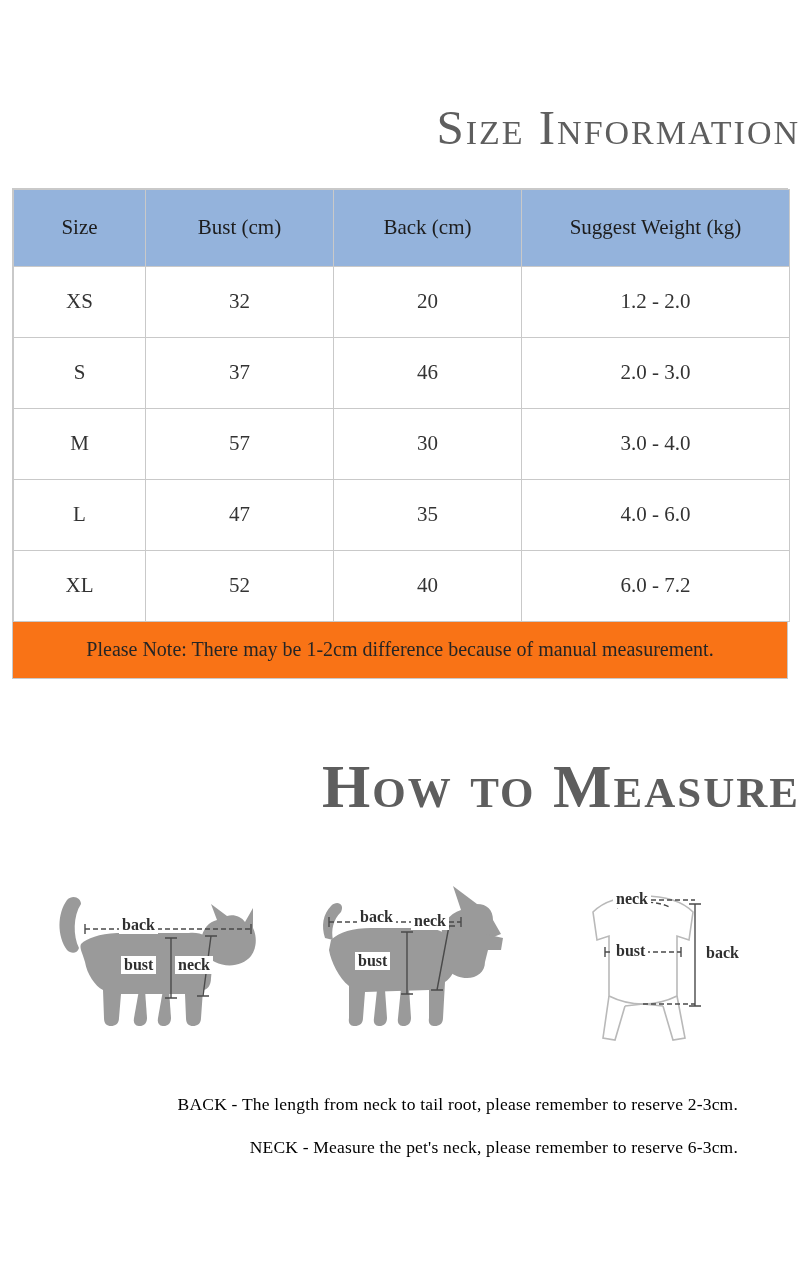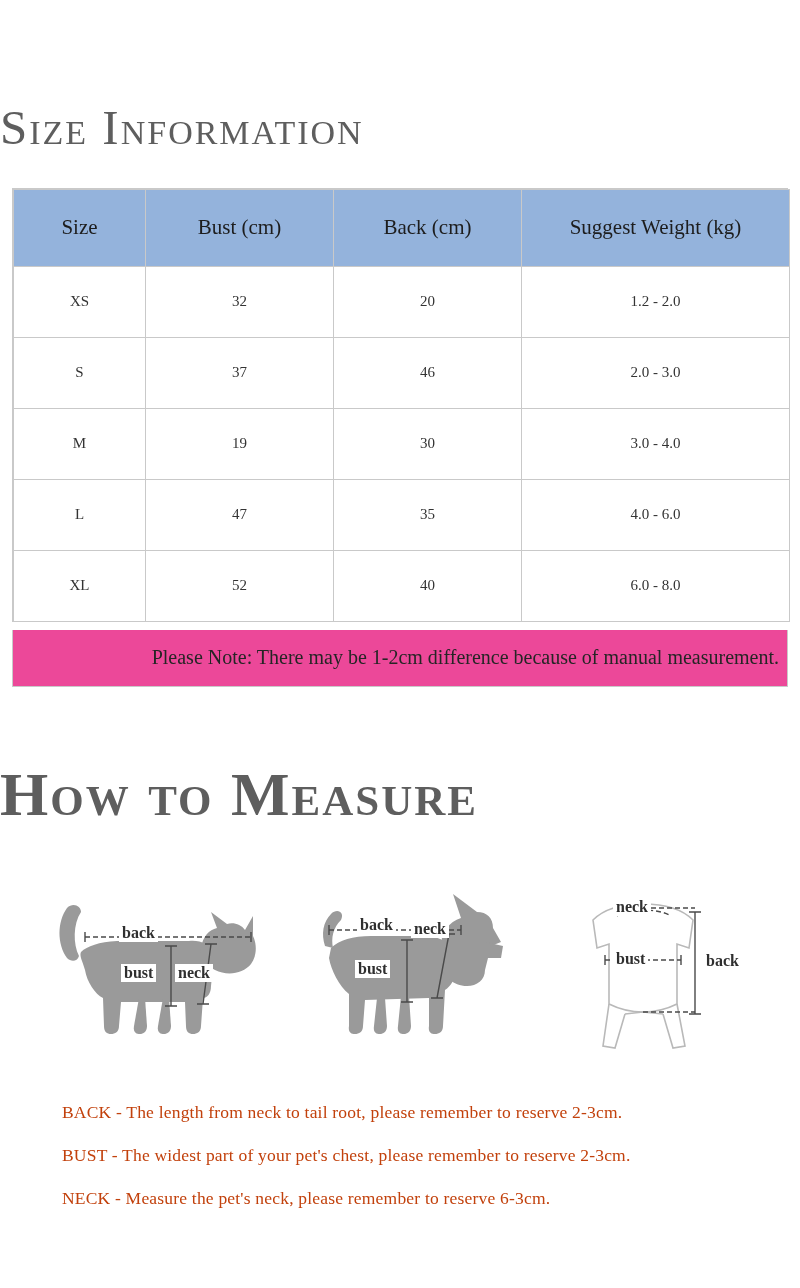--- a/index.html
+++ b/index.html
@@ -18,55 +18,55 @@
 
   .page {
     width: 800px;
     height: 1288px;
     position: relative;
     box-sizing: border-box;
   }
 
   
   .title {
-    text-align: left;
+    text-align: right;
     color: #5e5e5e;
     font-family: "Liberation Serif", serif;
     font-weight: normal;
     letter-spacing: 2px;
     font-variant: small-caps;
   }
   #title-size {
     font-size: 49px;
     padding-top: 68px;
     line-height: 1.1;
   }
   #title-measure {
     font-size: 62px;
     padding-top: 32px;
     line-height: 1.1;
     font-weight: bold;
   }
 
   
   .table-wrap {
-    margin: 30px 12px 8px 12px;
+    margin: 30px 12px 0 12px;
     border: 1px solid #c9c9c9;
     border-bottom: none;
   }
   table.size-table {
     width: 100%;
     border-collapse: collapse;
     table-layout: fixed;
   }
   table.size-table th,
   table.size-table td {
     border: 1px solid #c9c9c9;
     text-align: center;
-    font-size: 15px;
+    font-size: 21px;
     color: #333333;
     font-weight: normal;
     height: 68px;
     vertical-align: middle;
   }
   table.size-table thead th {
     background: #94b3dc;
     color: #1d1d1d;
     font-size: 21px;
     height: 74px;
@@ -75,22 +75,22 @@
     background: #ffffff;
   }
   col.c1 { width: 132px; }
   col.c2 { width: 188px; }
   col.c3 { width: 188px; }
   col.c4 { width: 268px; }
 
   .note-row {
     border: 1px solid #c9c9c9;
     border-top: none;
-    background: #ec4899;
-    text-align: right;
+    background: #f97316;
+    text-align: center;
     font-size: 20px;
     color: #252525;
     padding: 16px 8px 17px 8px;
     margin: 0 12px 0 12px;
   }
 
   
   .diagrams {
     margin-top: 48px;
     display: flex;
@@ -118,23 +118,24 @@
   }
 
   
   .legend {
     margin: 26px 0 0 0;
     padding: 0 62px;
   }
   .legend p {
     margin: 0 0 22px 0;
     font-size: 17.5px;
-    color: #c2410c;
+    color: #000000;
     font-family: "Liberation Serif", serif;
     letter-spacing: 0.2px;
+    text-align: right;
   }
 
   .shape-fill { fill: #9a9a9a; }
   .measure-line { stroke: #4a4a4a; stroke-width: 1.4; fill: none; }
   .measure-line-dash { stroke: #4a4a4a; stroke-width: 1.4; fill: none; stroke-dasharray: 5 3; }
   .garment { fill: none; stroke: #b9b9b9; stroke-width: 1.6; }
 </style>
 </head>
 <body>
 
@@ -166,35 +167,35 @@
           <td>1.2 - 2.0</td>
         </tr>
         <tr>
           <td>S</td>
           <td>37</td>
           <td>46</td>
           <td>2.0 - 3.0</td>
         </tr>
         <tr>
           <td>M</td>
-          <td>19</td>
+          <td>57</td>
           <td>30</td>
           <td>3.0 - 4.0</td>
         </tr>
         <tr>
           <td>L</td>
           <td>47</td>
           <td>35</td>
           <td>4.0 - 6.0</td>
         </tr>
         <tr>
           <td>XL</td>
           <td>52</td>
           <td>40</td>
-          <td>6.0 - 8.0</td>
+          <td>6.0 - 7.2</td>
         </tr>
       </tbody>
     </table>
   </div>
 
   <div class="note-row">Please Note: There may be 1-2cm difference because of manual measurement.</div>
 
   <h1 class="title" id="title-measure">How to Measure</h1>
 
   <div class="diagrams">
@@ -269,17 +270,16 @@
       </svg>
       <span class="dlabel" style="left:74px; top:12px;">neck</span>
       <span class="dlabel" style="left:74px; top:64px;">bust</span>
       <span class="dlabel" style="left:164px; top:66px;">back</span>
     </div>
 
   </div>
 
   <div class="legend">
     <p>BACK - The length from neck to tail root, please remember to reserve 2-3cm.</p>
-    <p>BUST - The widest part of your pet's chest, please remember to reserve 2-3cm.</p>
     <p>NECK - Measure the pet's neck, please remember to reserve 6-3cm.</p>
   </div>
 
 </div>
 
 </body></html>

